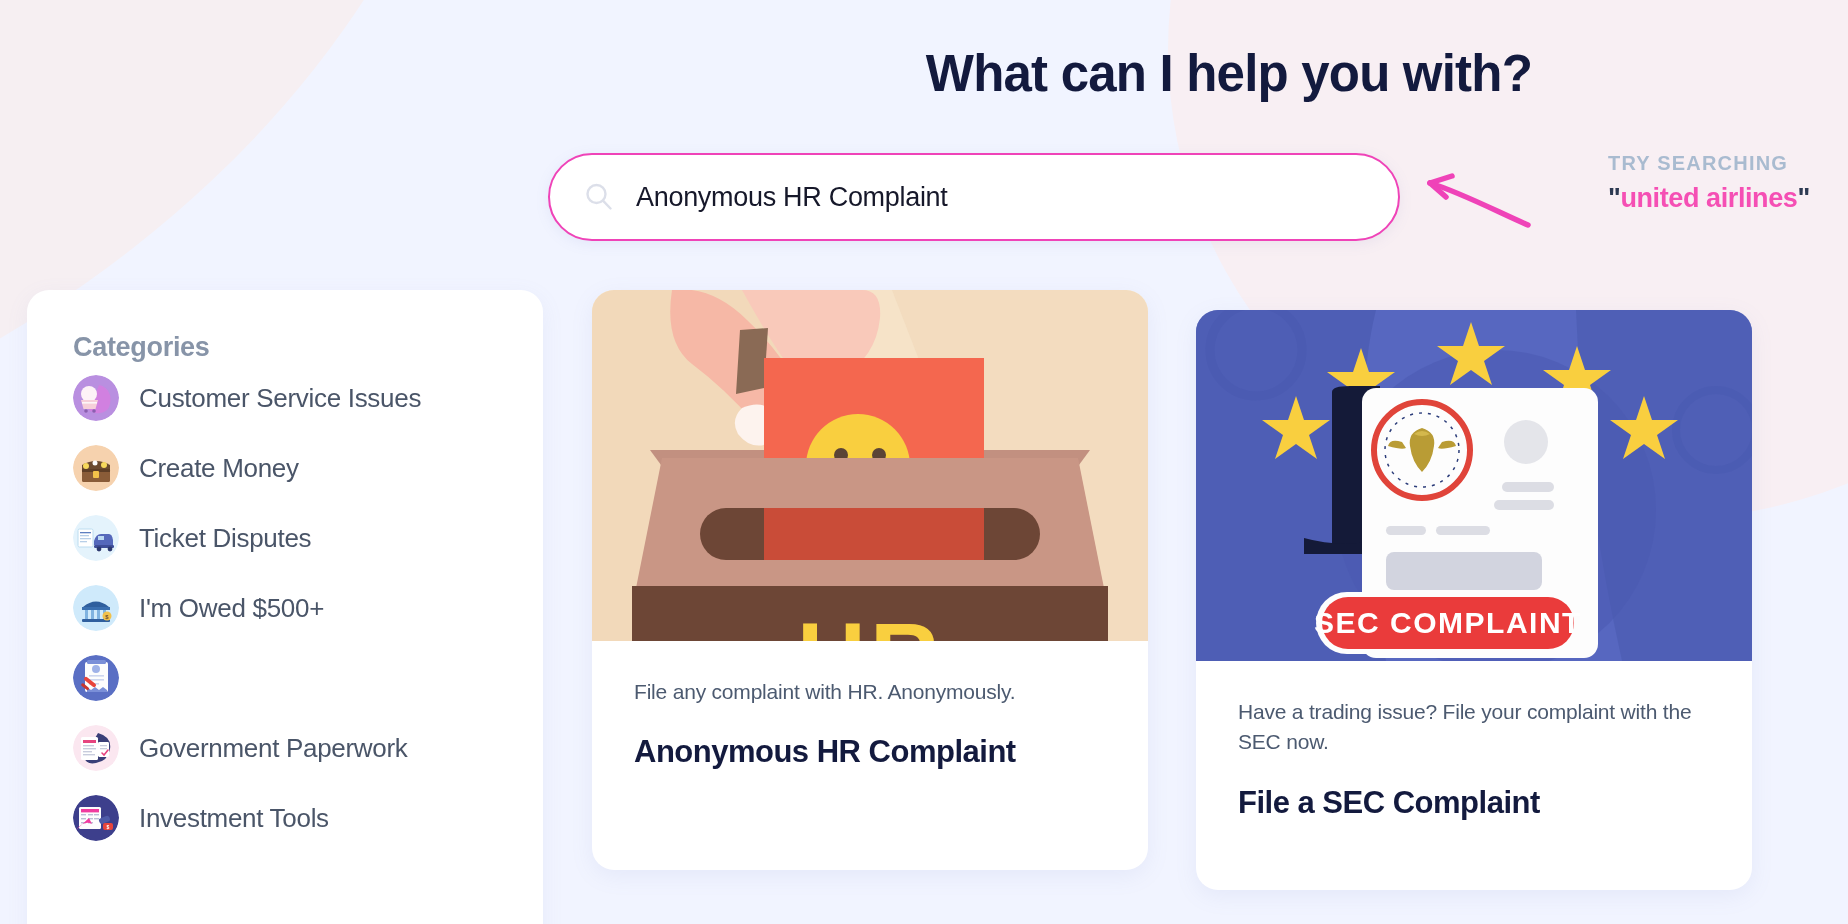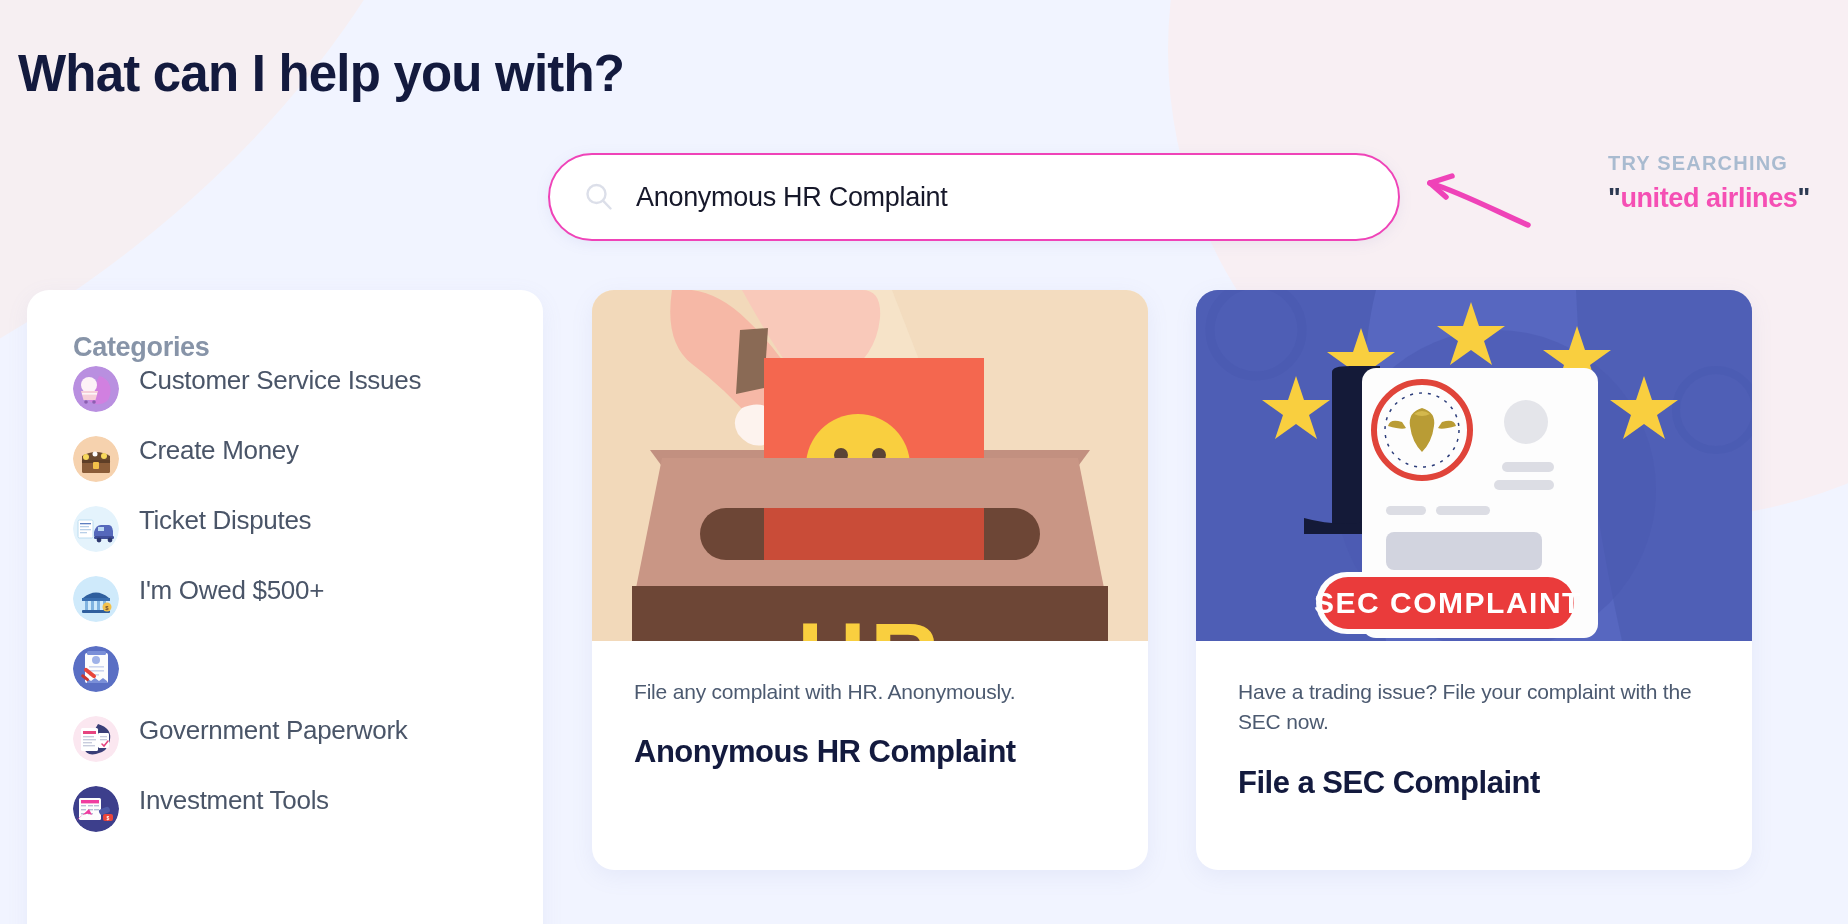--- a/index.html
+++ b/index.html
@@ -39,24 +39,24 @@
     width: 980px;
     height: 940px;
     background: #f8eff3;
     border-radius: 50%;
     pointer-events: none;
   }
 
   
   .headline {
     position: absolute;
-    left: 18px;
+    left: 12px;
     top: 44px;
     width: 1520px;
-    text-align: left;
+    text-align: right;
     font-size: 51px;
     font-weight: 800;
     letter-spacing: -0.8px;
     color: #131a3e;
   }
 
   
   .search-wrap {
     position: absolute;
     left: 548px;
@@ -140,20 +140,21 @@
   }
   .sidebar-title {
     font-size: 27px;
     font-weight: 800;
     color: #8794a8;
     letter-spacing: -0.3px;
   }
   .cat-list { list-style: none; }
   .cat-item {
     display: flex;
+    align-items: center;
     min-height: 70px;
     padding: 3px 0;
     cursor: pointer;
   }
   .cat-icon {
     flex: 0 0 auto;
     width: 46px;
     height: 46px;
     border-radius: 50%;
     margin-right: 20px;
@@ -174,21 +175,21 @@
     top: 290px;
     width: 556px;
     height: 580px;
     background: #ffffff;
     border-radius: 22px;
     box-shadow: 0 6px 22px rgba(130,140,200,0.10);
     overflow: hidden;
     cursor: pointer;
   }
   .card-hr  { left: 592px; }
-  .card-sec { left: 1196px; }
+  .card-sec { left: 1196px; margin-top: 20px; }
 
   .card-art {
     width: 100%;
     height: 351px;
     position: relative;
     overflow: hidden;
   }
   .card-body {
     padding: 36px 42px 0 42px;
   }

